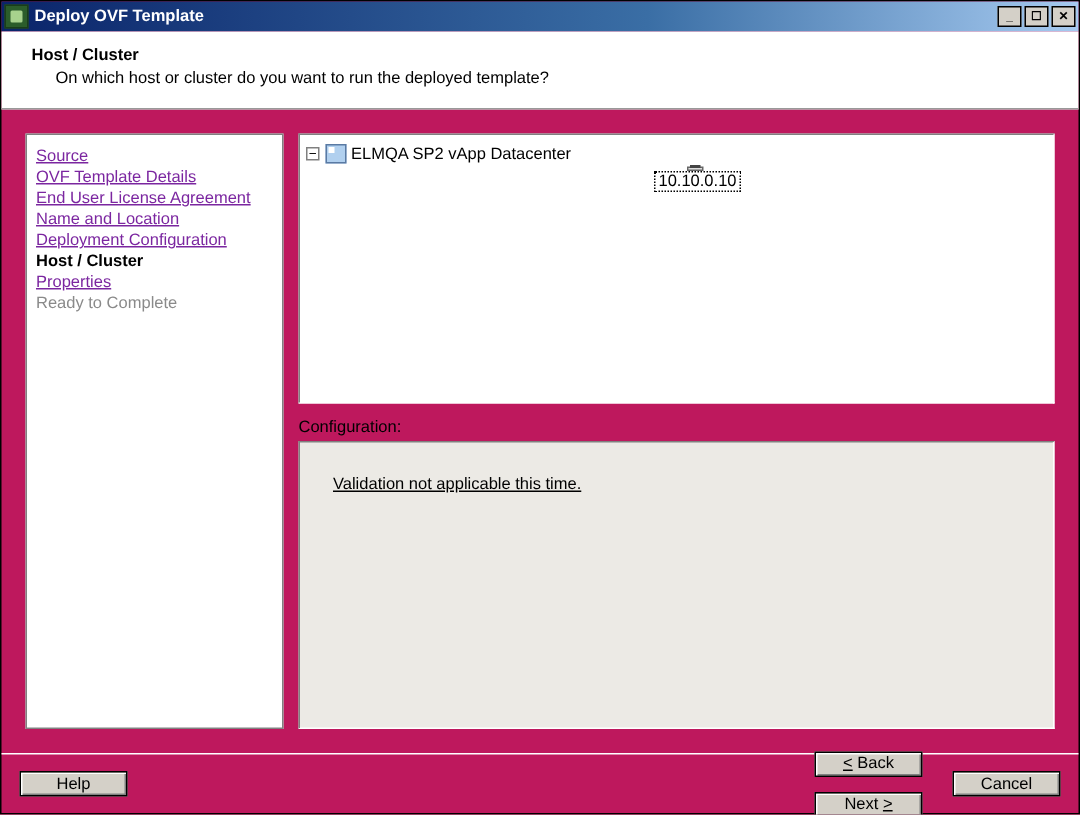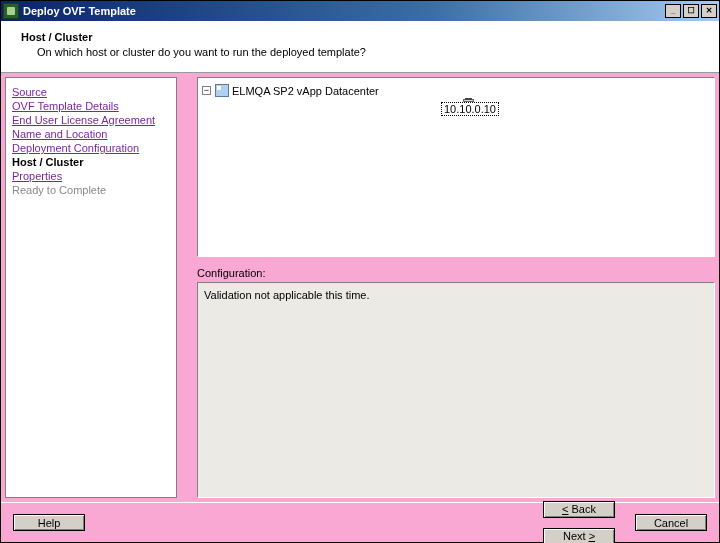--- a/index.html
+++ b/index.html
@@ -9,21 +9,21 @@
     font-size: 11px;
     background: #c0c0c0;
     width: 720px;
     height: 543px;
     overflow: hidden;
   }
   .window {
     width: 720px;
     height: 543px;
     border: 1px solid #000;
-    background: #f9a8d4;
+    background: #be185d;
     display: flex;
     flex-direction: column;
   }
   .titlebar {
     height: 20px;
     background: linear-gradient(to right, #0a246a, #3a6ea5 60%, #a6caf0);
     display: flex;
     align-items: center;
     padding: 0 2px;
     color: #fff;
@@ -60,22 +60,22 @@
   .header-area {
     background: #fff;
     padding: 10px 20px 14px 20px;
     border-bottom: 1px solid #999;
   }
   .header-title { font-weight: bold; margin-bottom: 3px; }
   .header-subtitle { margin-left: 16px; }
   .body-area {
     flex: 1;
     display: flex;
-    margin: 4px;
-    gap: 20px;
+    margin: 16px;
+    gap: 10px;
   }
   .nav-panel {
     width: 172px;
     border: 1px solid #808080;
     background: #fff;
     padding: 8px 6px;
   }
   .nav-link {
     color: #7b26a0;
     text-decoration: underline;
@@ -151,21 +151,22 @@
     background: #fff;
   }
   .compat-label { margin-top: 10px; margin-bottom: 3px; }
   .compat-area {
     flex: 1;
     border-top: 1px solid #808080;
     border-left: 1px solid #808080;
     border-bottom: 1px solid #fff;
     border-right: 1px solid #fff;
     background: #eceae5;
-    padding: 6px;
+    padding: 22px;
+    text-decoration: underline;
   }
   .button-bar {
     height: 40px;
     border-top: 1px solid #fff;
     display: flex;
     align-items: center;
     padding: 0 12px;
   }
   .spacer { flex: 1; }
   .btn {

